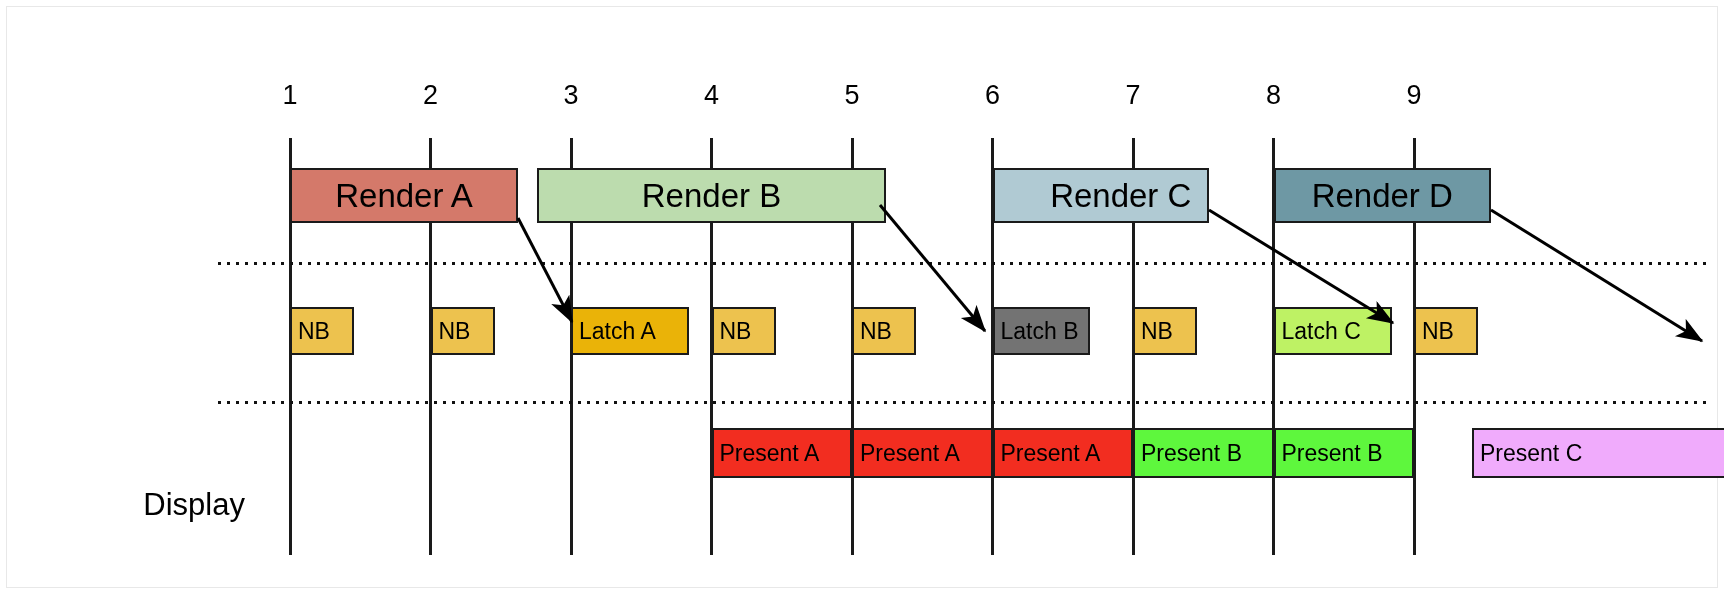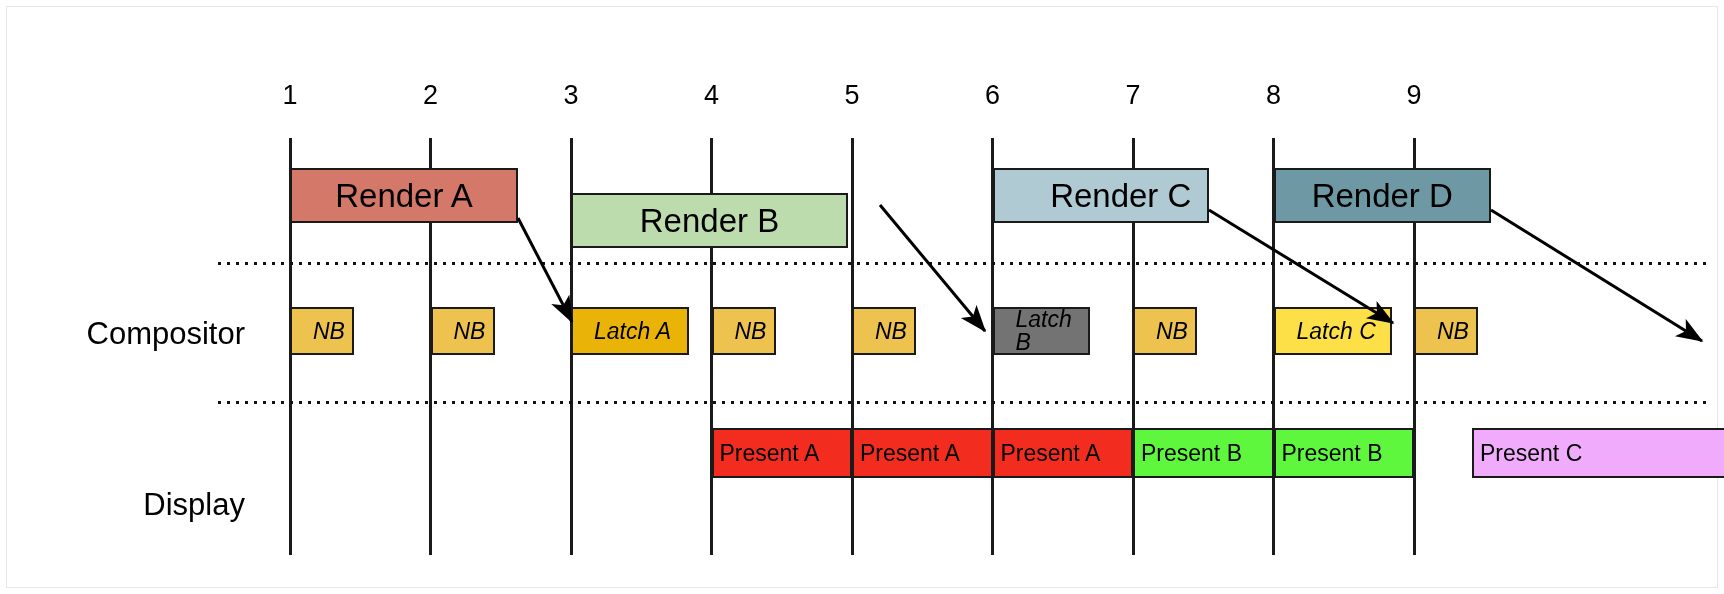--- a/index.html
+++ b/index.html
@@ -89,22 +89,21 @@
     height: 55px;
     font-size: 33px;
     justify-content: center;
     text-align: center;
   }
   .box-comp {
     top: 307px;
     height: 48px;
     font-size: 23px;
     justify-content: flex-start;
-    padding-left: 21px;
-    font-style: italic;
+    padding-left: 6px;
   }
   .box-disp {
     top: 428px;
     height: 50px;
     font-size: 23px;
     justify-content: flex-start;
     padding-left: 6px;
   }
 
   
@@ -144,38 +143,37 @@
       <div class="tick-label" style="left: 852px;">5</div>
       <div class="tick-label" style="left: 992.5px;">6</div>
       <div class="tick-label" style="left: 1133px;">7</div>
       <div class="tick-label" style="left: 1273.5px;">8</div>
       <div class="tick-label" style="left: 1414px;">9</div>
     </div>
 
   <div class="dotted sep1"></div>
   <div class="dotted sep2"></div>
 
-  <div class="row-label r-comp">Compositor</div>
   <div class="row-label r-disp">Display</div>
 
   <div id="approw">
       <div class="box box-app" style="left: 290px; width: 228px; background: rgb(212, 121, 106);">Render A</div>
-      <div class="box box-app" style="left: 571px; width: 277px; background: rgb(188, 220, 174); margin-top: 25px;">Render B</div>
+      <div class="box box-app" style="left: 537px; width: 349px; background: rgb(188, 220, 174);">Render B</div>
       <div class="box box-app" style="left: 992.5px; width: 216.5px; background: rgb(176, 202, 211); padding-left: 40px;">Render C</div>
       <div class="box box-app" style="left: 1273.5px; width: 217.5px; background: rgb(110, 152, 164);">Render D</div>
     </div>
   <div id="comprow">
       <div class="box box-comp" style="left: 290px; width: 64px; background: rgb(237, 194, 78);">NB</div>
       <div class="box box-comp" style="left: 430.5px; width: 64px; background: rgb(237, 194, 78);">NB</div>
       <div class="box box-comp" style="left: 571px; width: 118px; background: #eab308;">Latch A</div>
       <div class="box box-comp" style="left: 711.5px; width: 64px; background: rgb(237, 194, 78);">NB</div>
       <div class="box box-comp" style="left: 852px; width: 64px; background: rgb(237, 194, 78);">NB</div>
       <div class="box box-comp" style="left: 992.5px; width: 97px; background: #737373;">Latch B</div>
       <div class="box box-comp" style="left: 1133px; width: 64px; background: rgb(237, 194, 78);">NB</div>
-      <div class="box box-comp" style="left: 1273.5px; width: 118px; background: #fde047;">Latch C</div>
+      <div class="box box-comp" style="left: 1273.5px; width: 118px; background: #bef264;">Latch C</div>
       <div class="box box-comp" style="left: 1414px; width: 64px; background: rgb(237, 194, 78);">NB</div>
     </div>
   <div id="disprow">
       <div class="box box-disp" style="left: 711.5px; width: 140.5px; background: rgb(242, 45, 32);">Present A</div>
       <div class="box box-disp" style="left: 852px; width: 140.5px; background: rgb(242, 45, 32);">Present A</div>
       <div class="box box-disp" style="left: 992.5px; width: 140.5px; background: rgb(242, 45, 32);">Present A</div>
       <div class="box box-disp" style="left: 1133px; width: 140.5px; background: rgb(94, 247, 61);">Present B</div>
       <div class="box box-disp" style="left: 1273.5px; width: 140.5px; background: rgb(94, 247, 61);">Present B</div>
       <div class="box box-disp" style="left: 1472px; width: 281px; background: #f0abfc;">Present C</div>
     </div>

